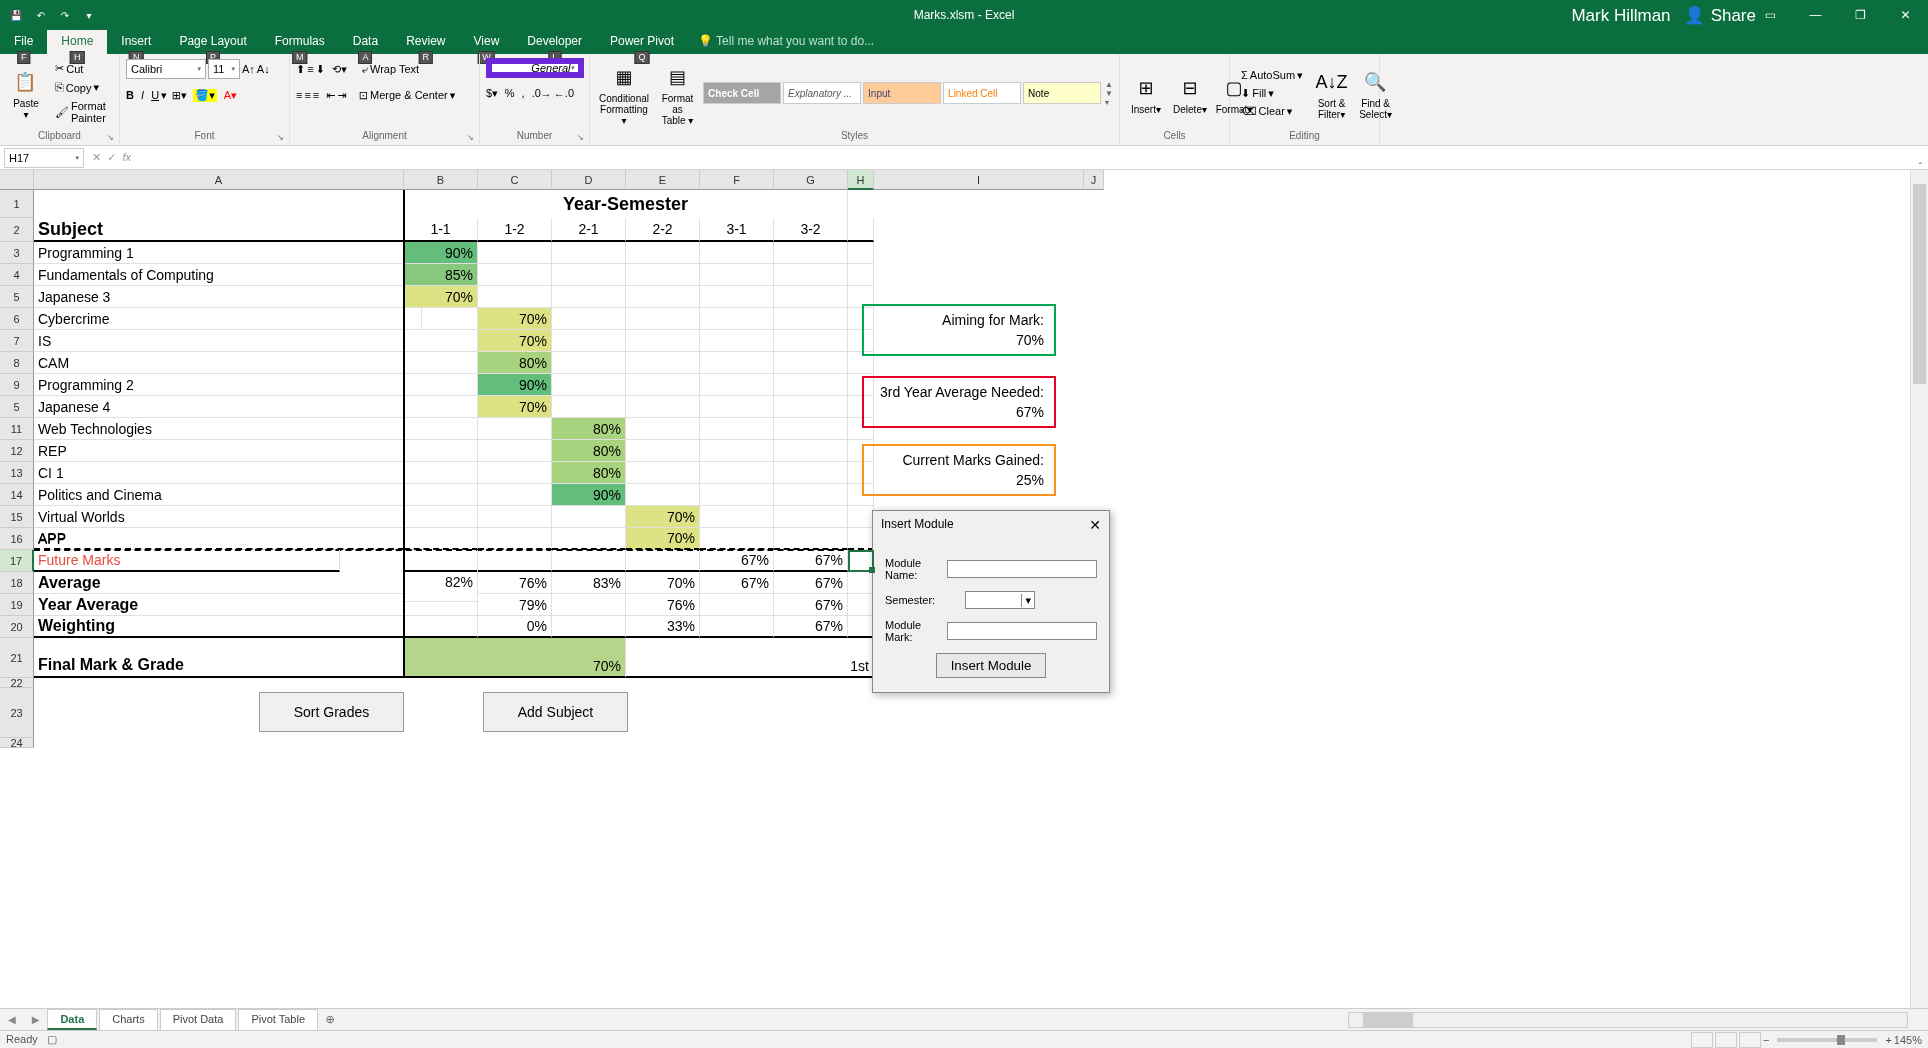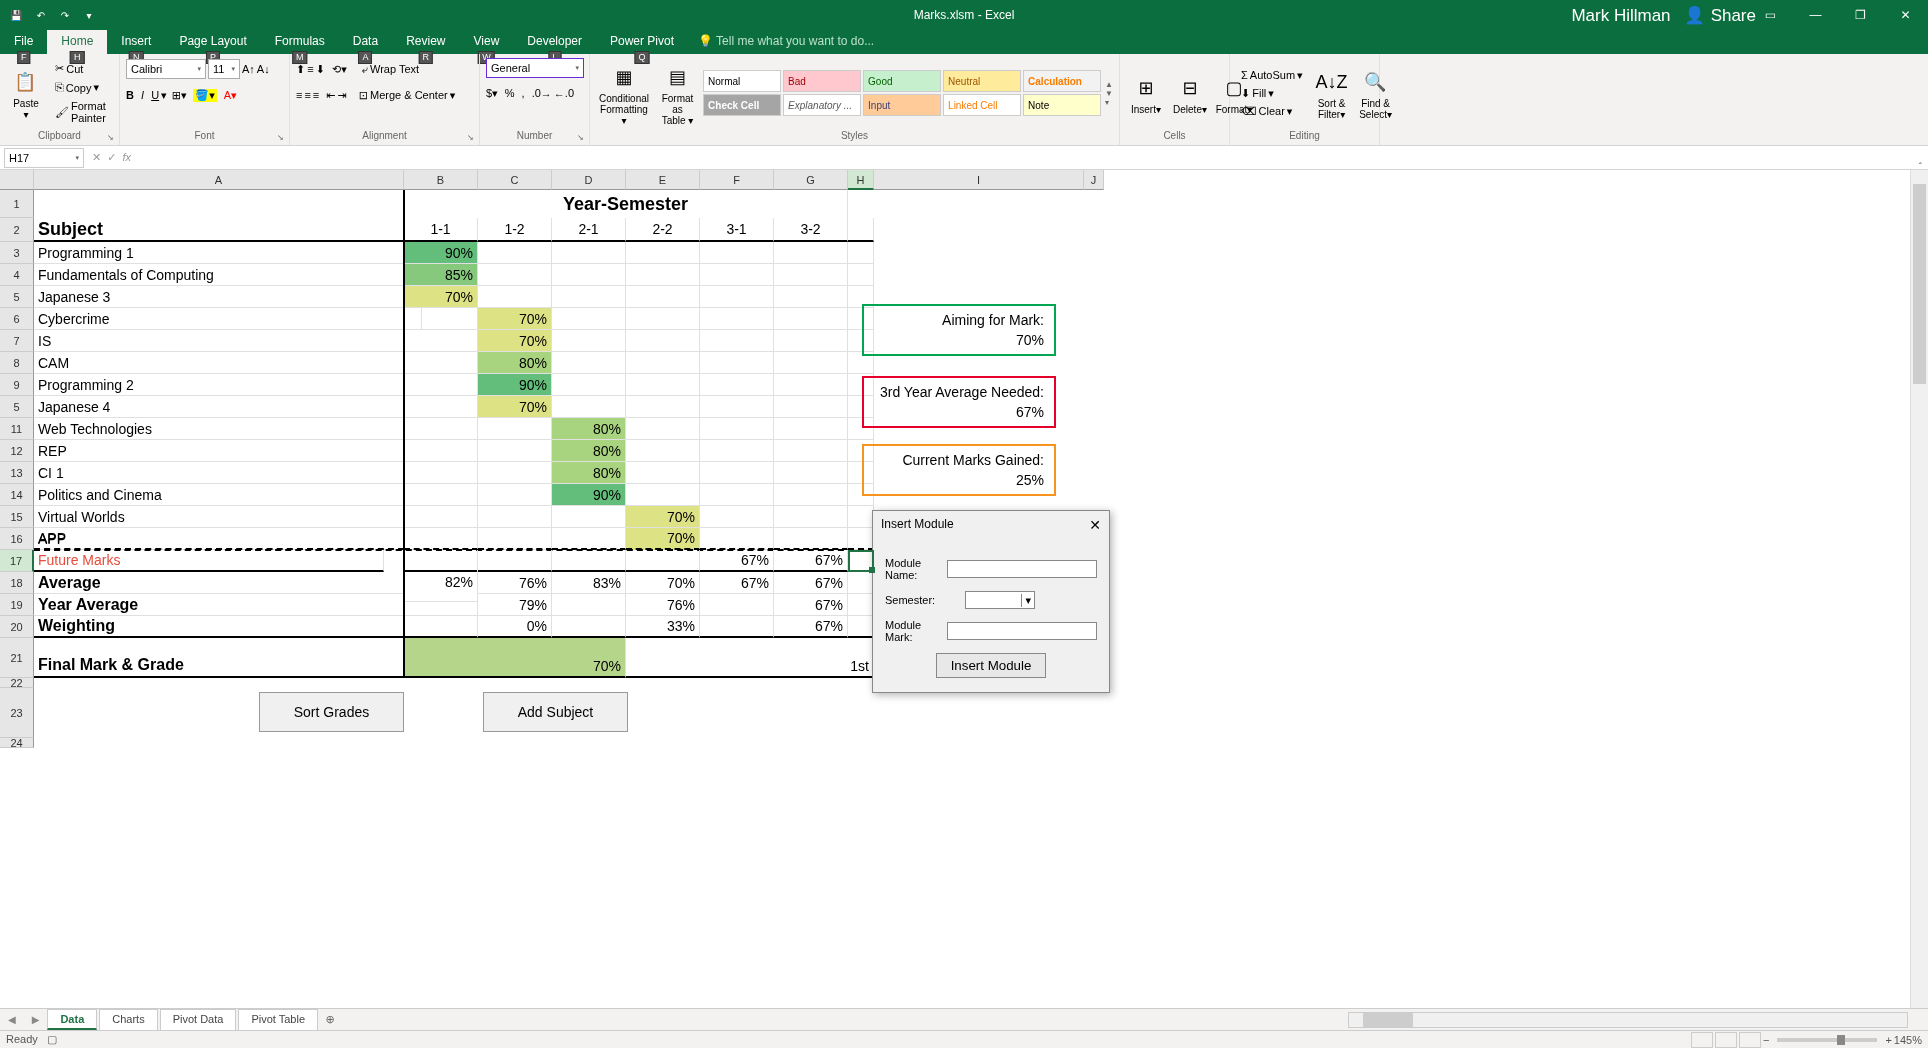--- a/index.html
+++ b/index.html
@@ -27,21 +27,21 @@
 .rgroup-label { text-align: center; font-size: 10px; color: #666; padding-bottom: 2px; }
 .rgroup-body { flex:1; display:flex; align-items:center; gap:4px; }
 .rbtn { display:flex; flex-direction:column; align-items:center; padding:2px 4px; min-width:40px; }
 .rbtn-icon { width:32px; height:32px; display:flex; align-items:center; justify-content:center; font-size:18px; }
 .rbtn-label { font-size:10px; text-align:center; }
 .small-row { display:flex; gap:2px; align-items:center; height:22px; }
 .small-btn { padding:1px 4px; border:1px solid transparent; font-size:11px; display:flex; align-items:center; gap:2px; }
 .dropdown-arrow { font-size:7px; color:#666; }
 .font-name { width:80px; height:20px; border:1px solid #ababab; background:#fff; font-size:11px; padding:0 4px; display:flex; align-items:center; justify-content:space-between; }
 .font-size { width:32px; height:20px; border:1px solid #ababab; background:#fff; font-size:11px; padding:0 4px; display:flex; align-items:center; justify-content:space-between; }
-.num-fmt { width:98px; height:20px; border:1px solid #6d28d9; background:#fff; font-size:11px; padding:0 4px; display:flex; align-items:center; justify-content:space-between; }
+.num-fmt { width:98px; height:20px; border:6px solid #6d28d9; background:#fff; font-size:11px; padding:0 4px; display:flex; align-items:center; justify-content:flex-end;font-style:italic; }
 .style-cell { width:78px; height:22px; border:1px solid #ccc; font-size:10px; padding:2px 4px; display:flex; align-items:center; }
 .style-normal { background:#fff; }
 .style-bad { background:#ffc7ce; color:#9c0006; }
 .style-good { background:#c6efce; color:#006100; }
 .style-neutral { background:#ffeb9c; color:#9c5700; }
 .style-calc { background:#f2f2f2; color:#fa7d00; font-weight:bold; }
 .style-check { background:#a5a5a5; color:#fff; font-weight:bold; }
 .style-expl { background:#fff; font-style:italic; color:#595959; }
 .style-input { background:#ffcc99; color:#3f3f76; }
 .style-linked { background:#fff; color:#fa7d00; }
@@ -251,27 +251,20 @@
     <div class="rgroup-body">
       <div class="rbtn">
           <div class="rbtn-icon">▦</div>
           <div class="rbtn-label"><span>Conditional Formatting</span> ▾</div>
         </div>
       <div class="rbtn">
           <div class="rbtn-icon">▤</div>
           <div class="rbtn-label"><span>Format as Table</span> ▾</div>
         </div>
       <div style="display:flex;flex-direction:column;gap:2px">
-        <div style="display:flex;gap:2px">
-          <div class="style-cell style-normal">Normal</div>
-          <div class="style-cell style-bad">Bad</div>
-          <div class="style-cell style-good">Good</div>
-          <div class="style-cell style-neutral">Neutral</div>
-          <div class="style-cell style-calc">Calculation</div>
-        </div>
         <div style="display:flex;gap:2px">
           <div class="style-cell style-check">Check Cell</div>
           <div class="style-cell style-expl">Explanatory ...</div>
           <div class="style-cell style-input">Input</div>
           <div class="style-cell style-linked">Linked Cell</div>
           <div class="style-cell style-note">Note</div>
         </div>
       </div>
       <div style="display:flex;flex-direction:column;font-size:8px;color:#666">
           <span>▲</span>
@@ -499,21 +492,21 @@
       <div class="cell " style="left: 814px; top: 338px; width: 26px; height: 22px;"></div>
       <div class="cell dash-bottom" style="left: 0px; top: 338px; width: 370px; height: 22px;">APP</div>
       <div class="cell dash-bottom" style="left: 370px; top: 338px; width: 74px; height: 22px;"></div>
       <div class="cell dash-bottom" style="left: 444px; top: 338px; width: 74px; height: 22px;"></div>
       <div class="cell dash-bottom" style="left: 518px; top: 338px; width: 74px; height: 22px;"></div>
       <div class="cell right g70 dash-bottom" style="left: 592px; top: 338px; width: 74px; height: 22px;">70%</div>
       <div class="cell dash-bottom" style="left: 666px; top: 338px; width: 74px; height: 22px;"></div>
       <div class="cell dash-bottom" style="left: 740px; top: 338px; width: 74px; height: 22px;"></div>
       <div class="cell dash-bottom" style="left: 814px; top: 338px; width: 26px; height: 22px;"></div>
       <div style="position: absolute; left: 0px; top: 359px; width: 840px; border-top: 2px dashed rgb(0, 0, 0);"></div>
-      <div class="cell red-text thick-bottom" style="left: 0px; top: 360px; width: 350px; height: 22px;">Future Marks</div>
+      <div class="cell red-text thick-bottom" style="left: 0px; top: 360px; width: 306px; height: 22px;">Future Marks</div>
       <div class="cell thick-bottom" style="left: 370px; top: 360px; width: 74px; height: 22px;"></div>
       <div class="cell thick-bottom" style="left: 444px; top: 360px; width: 74px; height: 22px;"></div>
       <div class="cell thick-bottom" style="left: 518px; top: 360px; width: 74px; height: 22px;"></div>
       <div class="cell thick-bottom" style="left: 592px; top: 360px; width: 74px; height: 22px;"></div>
       <div class="cell right thick-bottom" style="left: 666px; top: 360px; width: 74px; height: 22px;">67%</div>
       <div class="cell right thick-bottom" style="left: 740px; top: 360px; width: 74px; height: 22px;">67%</div>
       <div class="cell thick-bottom" style="left: 814px; top: 360px; width: 26px; height: 22px;"></div>
       <div class="cell bold" style="left: 0px; top: 382px; width: 370px; height: 22px;">Average</div>
       <div class="cell right" style="left: 370px; top: 372px; width: 74px; height: 40px;">82%</div>
       <div class="cell right" style="left: 444px; top: 382px; width: 74px; height: 22px;">76%</div>

